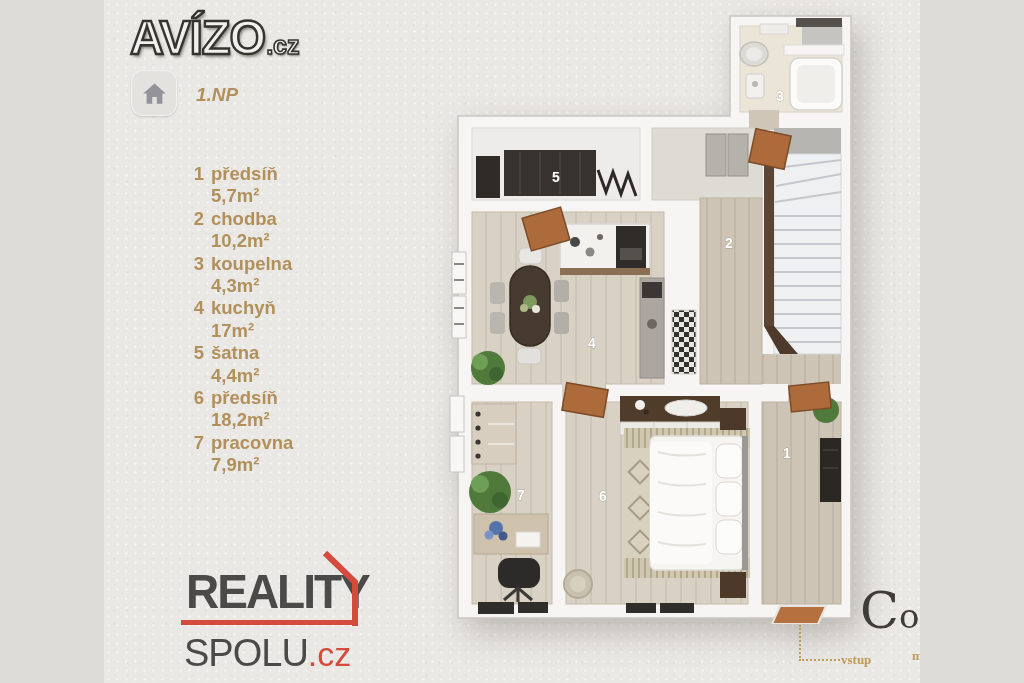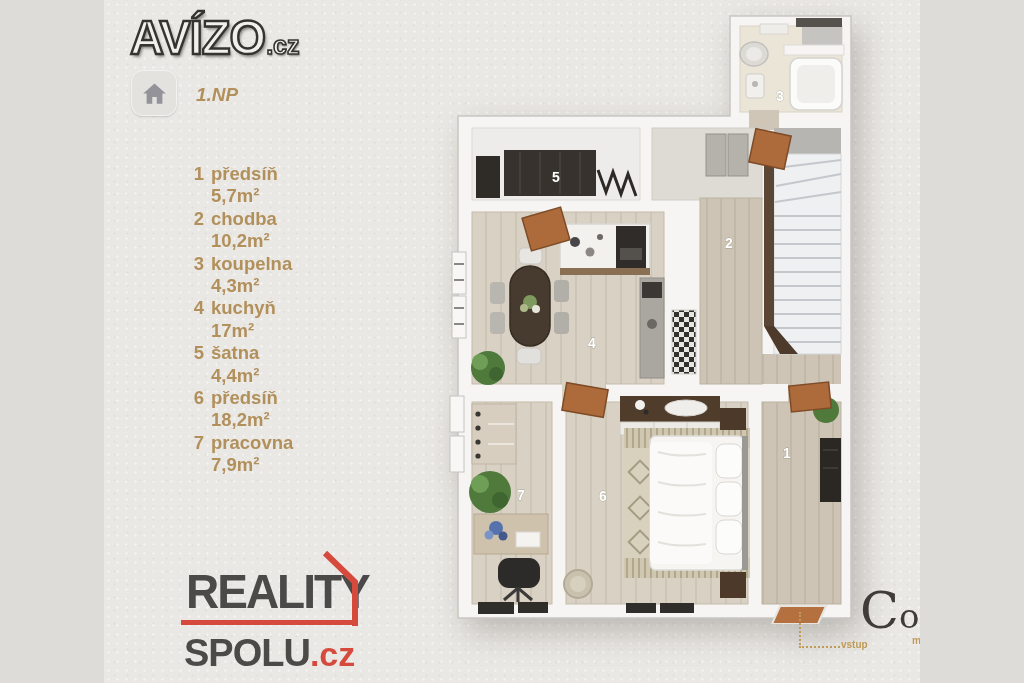--- a/index.html
+++ b/index.html
@@ -41,33 +41,33 @@
   .plan{position:absolute;left:340px;top:12px;width:415px;height:612px;cursor:grab;}
   .plan svg{filter:drop-shadow(9px 13px 16px rgba(60,56,50,.28));}
   .rmnum{font-family:"Liberation Sans",sans-serif;font-size:14px;font-weight:700;fill:#ffffff;
          paint-order:stroke;stroke:rgba(90,85,75,.35);stroke-width:.8px;text-anchor:middle;}
   
   .rs{position:absolute;left:74px;top:550px;width:230px;height:125px;}
   .rs .rs1{position:absolute;left:8px;top:14px;font-size:46px;font-weight:700;letter-spacing:-2px;
            color:#4b4a48;transform:scaleY(1.06);}
   .rs .underline{position:absolute;left:3px;top:70px;width:176px;height:5px;background:#d64a3e;}
   .rs .roof{position:absolute;left:144px;top:0px;}
-  .rs .rs2{position:absolute;left:6px;top:82px;font-size:38px;font-weight:700;letter-spacing:-1px;color:#4b4a48;}
+  .rs .rs2{position:absolute;left:6px;top:82px;font-size:38px;font-weight:400;letter-spacing:-1px;color:#4b4a48;}
   .rs .rs2 .tld{color:#d64a3e;font-size:34px;letter-spacing:0;}
   
   .bk{position:absolute;left:690px;top:584px;width:330px;height:95px;font-family:"DejaVu Serif","Liberation Serif",serif;color:#403c3a;}
   .bk .line1{position:absolute;left:52px;top:0px;font-size:34px;line-height:34px;}
   .bk .line1::first-letter{font-size:1.5em;}
   .bk .hl{position:relative;color:#fbf6ef;z-index:1;}
   .bk .hl::before{content:"";position:absolute;left:-4px;right:-5px;top:-13px;bottom:1px;background:#d9503c;z-index:-1;
                   box-shadow:1px 2px 2px rgba(0,0,0,.18);}
   .bk .reg{font-size:13px;vertical-align:18px;}
   .bk .line2{position:absolute;left:66px;top:8px;font-size:34px;line-height:38px;}
   .bk .line2::first-letter{font-size:1.5em;}
-  .bk .gold{color:#bf9a58;font-family:Liberation Sans, sans-serif;font-weight:700;font-size:10px;}
+  .bk .gold{color:#bf9a58;font-family:Liberation Serif, serif;font-weight:700;font-size:13px;margin-top:13px;}
   .bk .dots-v{position:absolute;left:5px;top:28px;height:36px;border-left:2px dotted #bf9a58;}
   .bk .dots-h{position:absolute;left:8px;top:62px;width:38px;border-top:2px dotted #bf9a58;}
   .bk .vstup{position:absolute;left:47px;top:55px;}
   .bk .disc{position:absolute;left:118px;top:51px;width:230px;text-shadow:0 1px 0 rgba(255,255,255,.4);}
 </style>
 </head>
 <body>
 
 <div class="stage">
 

